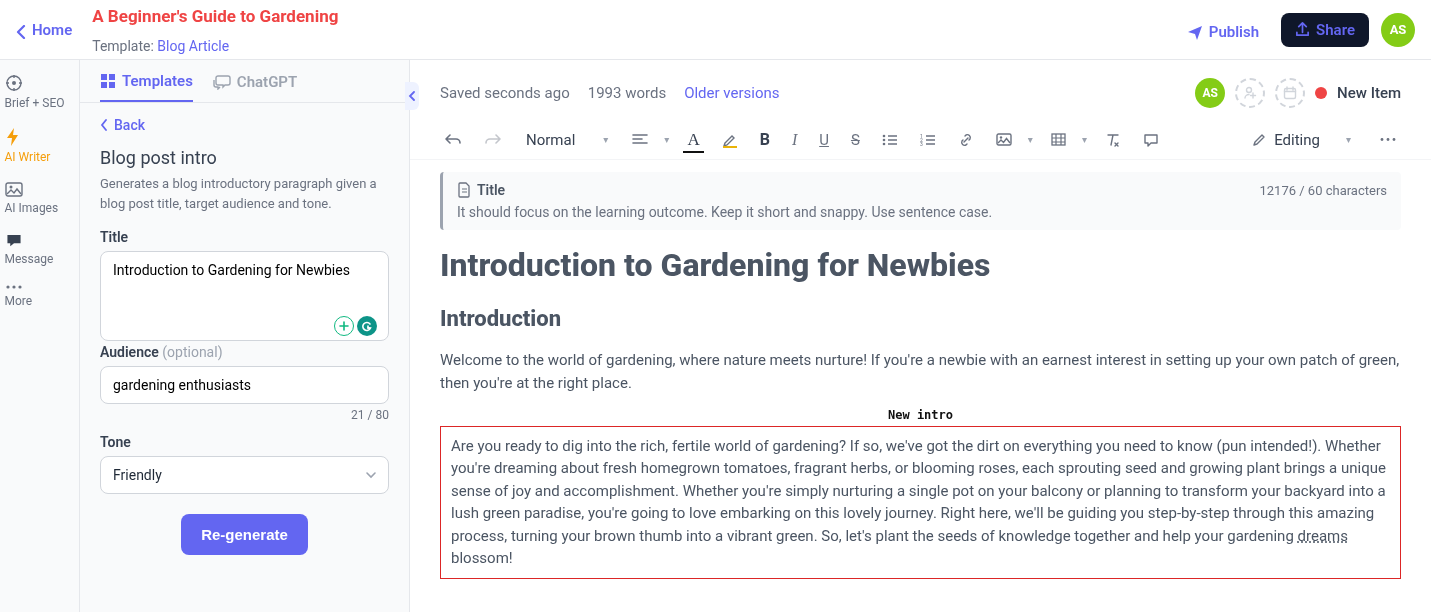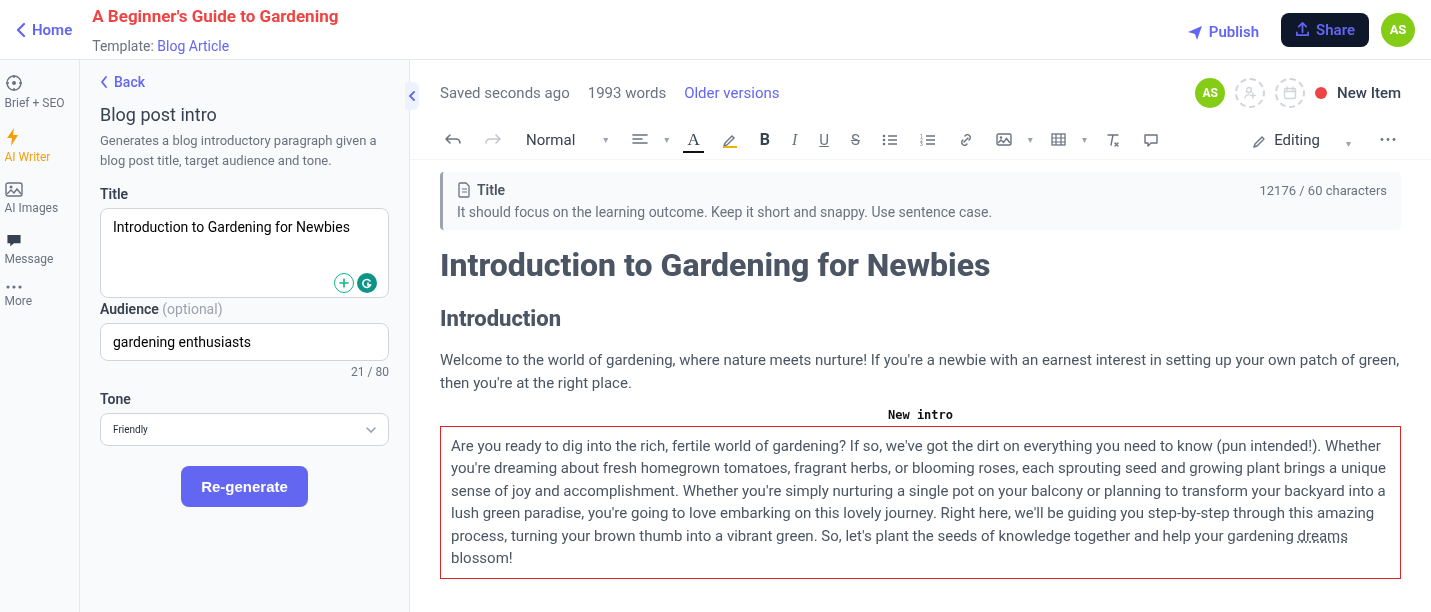--- a/index.html
+++ b/index.html
@@ -1,18 +1,18 @@
 <!DOCTYPE html>
 <html><head>
 <meta charset="utf-8">
 <style>
 *{box-sizing:border-box;margin:0;padding:0}
 body{font-family:-apple-system,BlinkMacSystemFont,"Segoe UI",Roboto,sans-serif;font-size:14px;color:#1f2937;background:#fff;width:1431px;height:612px;overflow:hidden}
 .header{display:flex;align-items:center;padding:8px 16px;border-bottom:1px solid #e5e7eb;height:60px}
-.home-link{display:flex;align-items:center;gap:6px;color:#6366f1;font-weight:600;font-size:15px;cursor:pointer}
+.home-link{display:flex;align-items:flex-end;gap:6px;color:#6366f1;font-weight:600;font-size:15px;cursor:pointer}
 .header-title-block{margin-left:20px;flex:1}
 .doc-title{font-size:17px;font-weight:700;color:#ef4444}
 .template-line{font-size:14px;color:#6b7280;margin-top:12px}
 .template-link{color:#6366f1;cursor:pointer}
 .header-right{display:flex;align-items:flex-end;gap:12px}
 .publish-btn{display:flex;align-items:center;gap:6px;color:#6366f1;font-weight:600;cursor:pointer;padding:6px 10px;font-size:15px}
 .share-btn{display:flex;align-items:center;gap:6px;background:#0f172a;color:#6366f1;font-weight:600;padding:8px 14px;border-radius:8px;cursor:pointer;font-size:15px}
 .avatar{width:34px;height:34px;border-radius:50%;background:#84cc16;color:#fff;display:flex;align-items:center;justify-content:center;font-weight:700;font-size:13px}
 .body{display:flex;height:552px}
 .rail{width:80px;background:#f9fafb;border-right:1px solid #e5e7eb;display:flex;flex-direction:column;align-items:center;padding-top:14px;gap:18px}
@@ -26,21 +26,21 @@
 .tab.active{color:#6366f1;border-bottom:2px solid #6366f1}
 .sidebar-body{padding:14px 20px;overflow-y:auto;flex:1}
 .back-link{color:#6366f1;display:flex;align-items:center;gap:6px;font-size:14px;cursor:pointer;margin-bottom:14px;font-weight:500}
 .panel-title{font-size:18px;font-weight:400;color:#374151;margin-bottom:6px}
 .panel-desc{font-size:13px;color:#6b7280;line-height:1.5;margin-bottom:16px}
 .field-label{font-size:14px;font-weight:600;color:#374151;margin-bottom:6px}
 .optional{color:#9ca3af;font-weight:400}
 .textarea{width:100%;border:1px solid #d1d5db;border-radius:8px;padding:10px 12px;font-size:14px;resize:none;font-family:inherit;height:90px;position:relative}
 .counter{text-align:right;font-size:12px;color:#6b7280;margin-top:4px;margin-bottom:12px}
 .input{width:100%;border:1px solid #d1d5db;border-radius:8px;padding:10px 12px;font-size:14px;font-family:inherit}
-.select{width:100%;border:1px solid #d1d5db;border-radius:8px;padding:10px 12px;font-size:10px;background:#fff;appearance:none;position:relative}
+.select{width:100%;border:1px solid #d1d5db;border-radius:8px;padding:10px 12px;font-size:14px;background:#fff;appearance:none;position:relative}
 .select-wrap{position:relative}
 .select-chev{position:absolute;right:12px;top:50%;transform:translateY(-50%);color:#9ca3af;pointer-events:none;font-size:12px}
 .regen-btn{background:#6366f1;color:#fff;border:none;border-radius:8px;padding:12px 20px;font-size:15px;font-weight:600;cursor:pointer;margin:20px auto 0;display:block}
 .grammarly{position:absolute;right:12px;bottom:8px;display:flex;gap:3px}
 .g-badge{width:20px;height:20px;border-radius:50%;display:flex;align-items:center;justify-content:center;font-size:11px}
 .g1{border:1.5px solid #10b981;color:#10b981;background:#fff}
 .g2{background:#0d9488;color:#fff}
 .textarea-wrap{position:relative}
 .main{flex:1;display:flex;flex-direction:column;overflow:hidden}
 .status-bar{display:flex;align-items:center;padding:18px 30px 12px;gap:18px;color:#6b7280;font-size:15px}
@@ -53,21 +53,21 @@
 .toolbar{display:flex;align-items:center;padding:6px 30px;gap:14px;border-bottom:1px solid #f3f4f6;color:#6b7280}
 .tb-btn{cursor:pointer;padding:4px;display:flex;align-items:center;font-size:15px}
 .tb-sel{display:flex;align-items:center;gap:28px;color:#374151;padding:4px 6px;font-size:15px}
 .tb-sel .chev{font-size:10px;color:#9ca3af}
 .tb-group{display:flex;gap:12px;align-items:center}
 .bold{font-weight:700}
 .italic{font-style:italic}
 .underline{text-decoration:underline}
 .strike{text-decoration:line-through}
 .font-color{border-bottom:2px solid #111;padding-bottom:1px}
-.editing-sel{margin-left:auto;display:flex;align-items:flex-end;gap:8px;color:#374151;font-size:15px}
+.editing-sel{margin-left:auto;display:flex;align-items:center;gap:8px;color:#374151;font-size:15px}
 .title-callout{margin:12px 30px 0;background:#f9fafb;border-left:3px solid #9ca3af;border-radius:4px;padding:10px 14px}
 .title-callout-head{display:flex;align-items:center;justify-content:space-between;font-size:14px;color:#4b5563;font-weight:600}
 .tc-left{display:flex;align-items:center;gap:6px}
 .tc-count{font-weight:400;color:#6b7280;font-size:13px}
 .title-callout-desc{font-size:14px;color:#6b7280;margin-top:6px}
 .content{padding:16px 30px;overflow-y:auto;flex:1}
 .h1{font-size:32px;font-weight:800;color:#4b5563;margin-bottom:22px}
 .h2{font-size:22px;font-weight:800;color:#4b5563;margin-bottom:18px}
 .para{font-size:15px;color:#4b5563;line-height:1.55;margin-bottom:12px}
 .new-intro-label{text-align:center;font-family:monospace;font-weight:700;font-size:12px;margin-bottom:4px;color:#111}
@@ -165,20 +165,42 @@
       <span>More</span>
     </div>
   </div>
 
   <div class="sidebar">
     <div class="collapse-handle">
       <svg width="8" height="10" viewBox="0 0 8 10">
           <path d="M6 1L2 5l4 4" stroke="#6366f1" stroke-width="1.8" fill="none" stroke-linecap="round"></path>
         </svg>
     </div>
+    <div class="tabs">
+      <div class="tab active">
+        <span>
+          <svg width="16" height="16" viewBox="0 0 16 16">
+              <rect x="1" y="1" width="6" height="6" fill="#6366f1"></rect>
+              <rect x="9" y="1" width="6" height="6" fill="#6366f1"></rect>
+              <rect x="1" y="9" width="6" height="6" fill="#6366f1"></rect>
+              <rect x="9" y="9" width="6" height="6" fill="#6366f1"></rect>
+            </svg>
+        </span>
+        <span>Templates</span>
+      </div>
+      <div class="tab">
+        <span>
+          <svg width="18" height="15" viewBox="0 0 18 15">
+              <path d="M5 1h10a2 2 0 012 2v5a2 2 0 01-2 2h-3l-2 2v-2H5a2 2 0 01-2-2V3a2 2 0 012-2z" stroke="#9ca3af" stroke-width="1.4" fill="none"></path>
+              <path d="M1 5v5a2 2 0 002 2h2v2l2-2" stroke="#9ca3af" stroke-width="1.4" fill="none"></path>
+            </svg>
+        </span>
+        <span>ChatGPT</span>
+      </div>
+    </div>
     <div class="sidebar-body">
       <div class="back-link">
         <span>
           <svg width="8" height="12" viewBox="0 0 8 12">
               <path d="M6 1L2 6l4 5" stroke="#6366f1" stroke-width="1.8" fill="none" stroke-linecap="round"></path>
             </svg>
         </span>
         <span>Back</span>
       </div>
       <div class="panel-title">Blog post intro</div>

